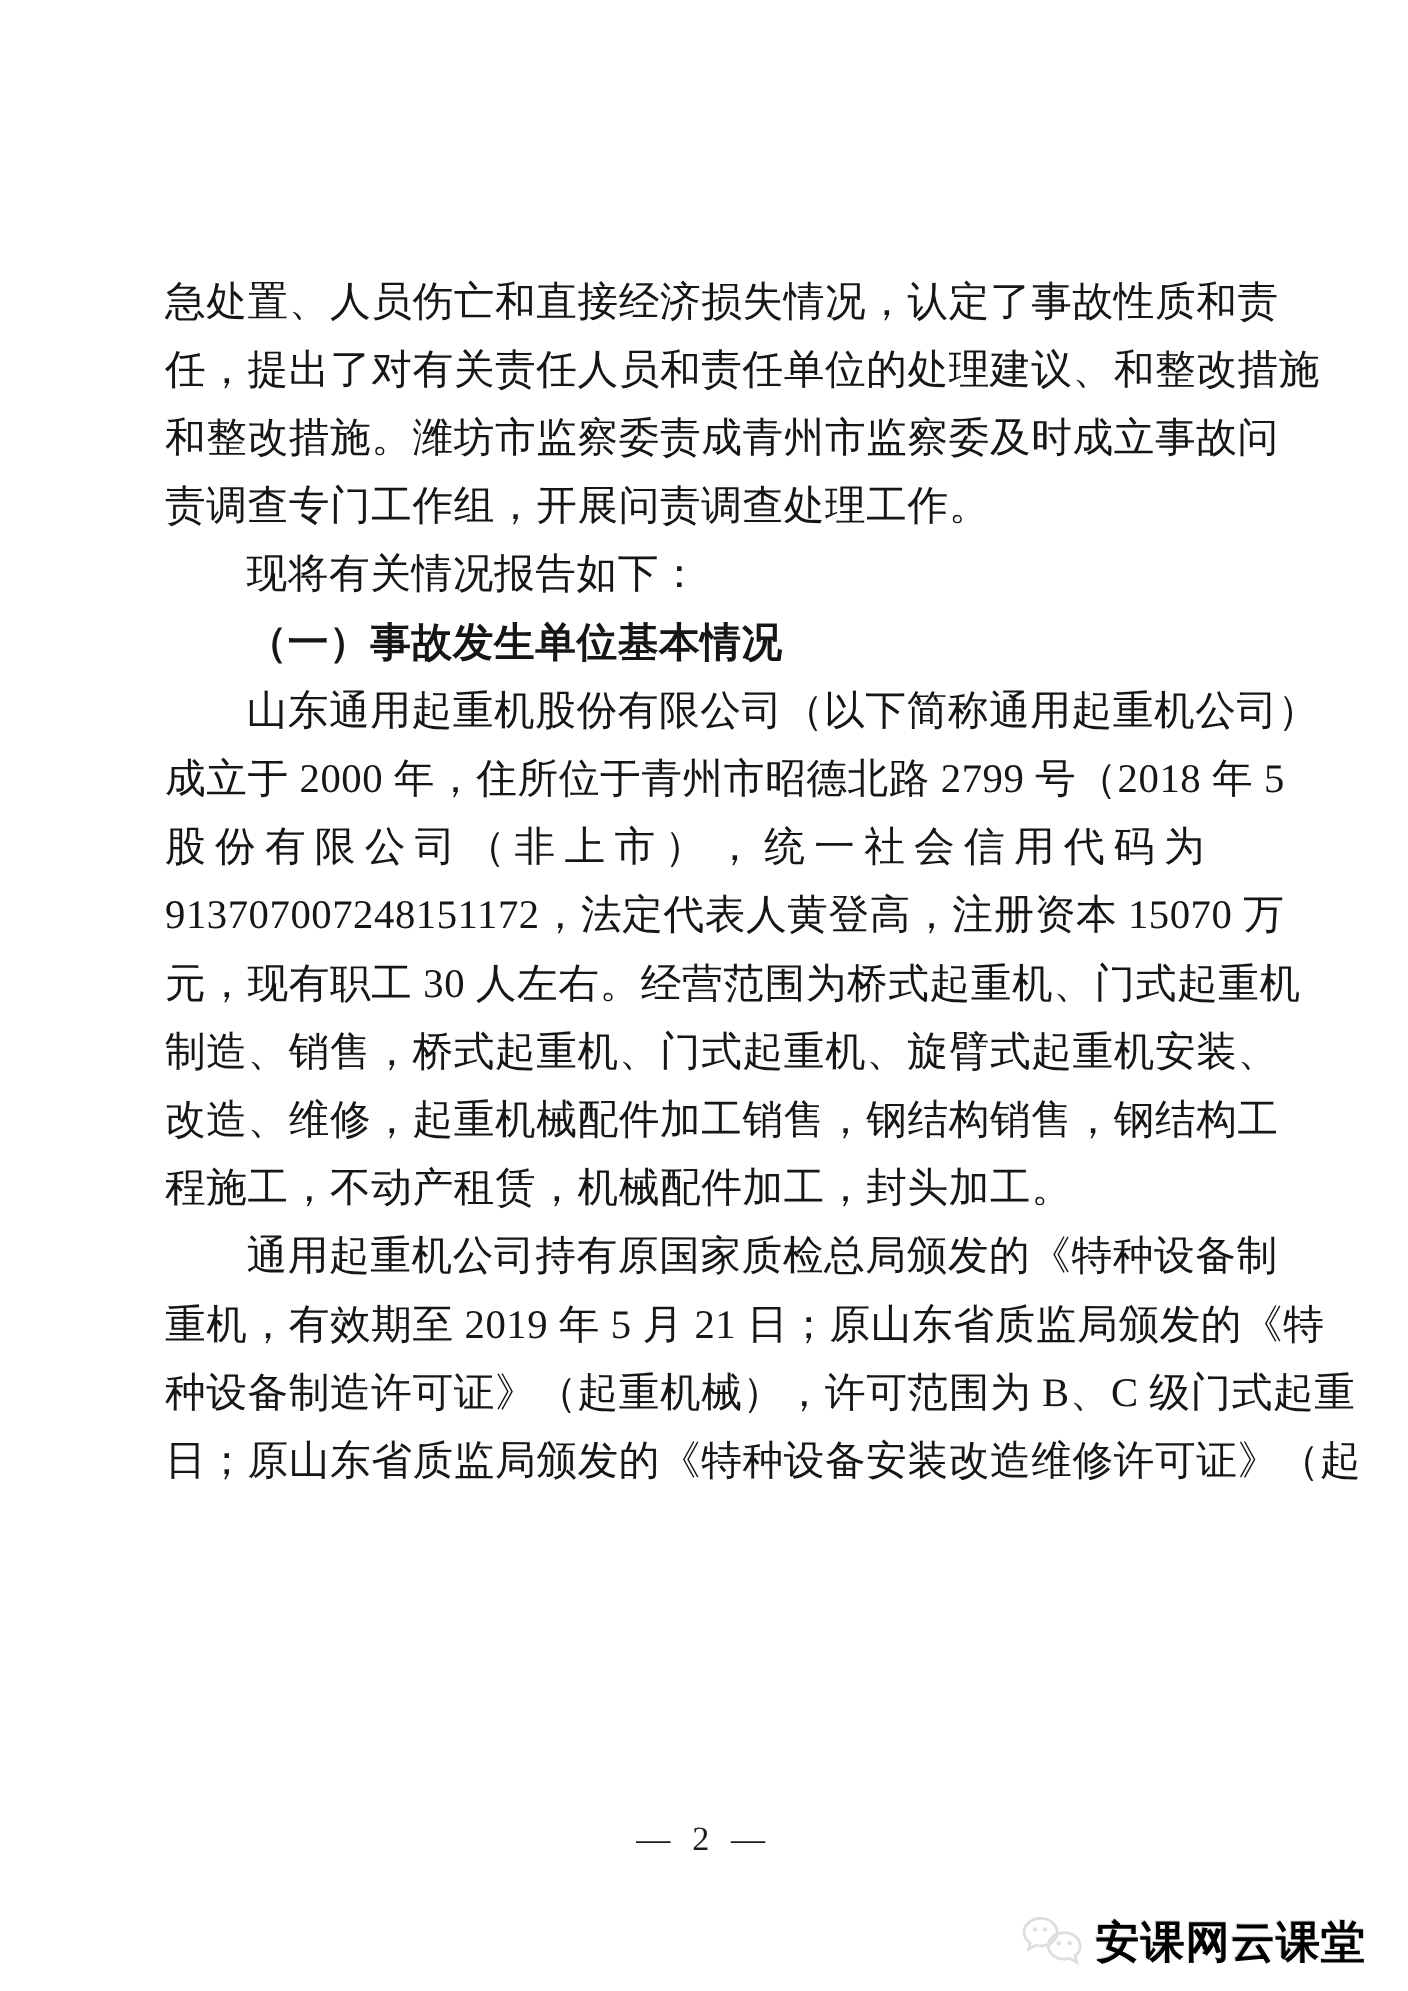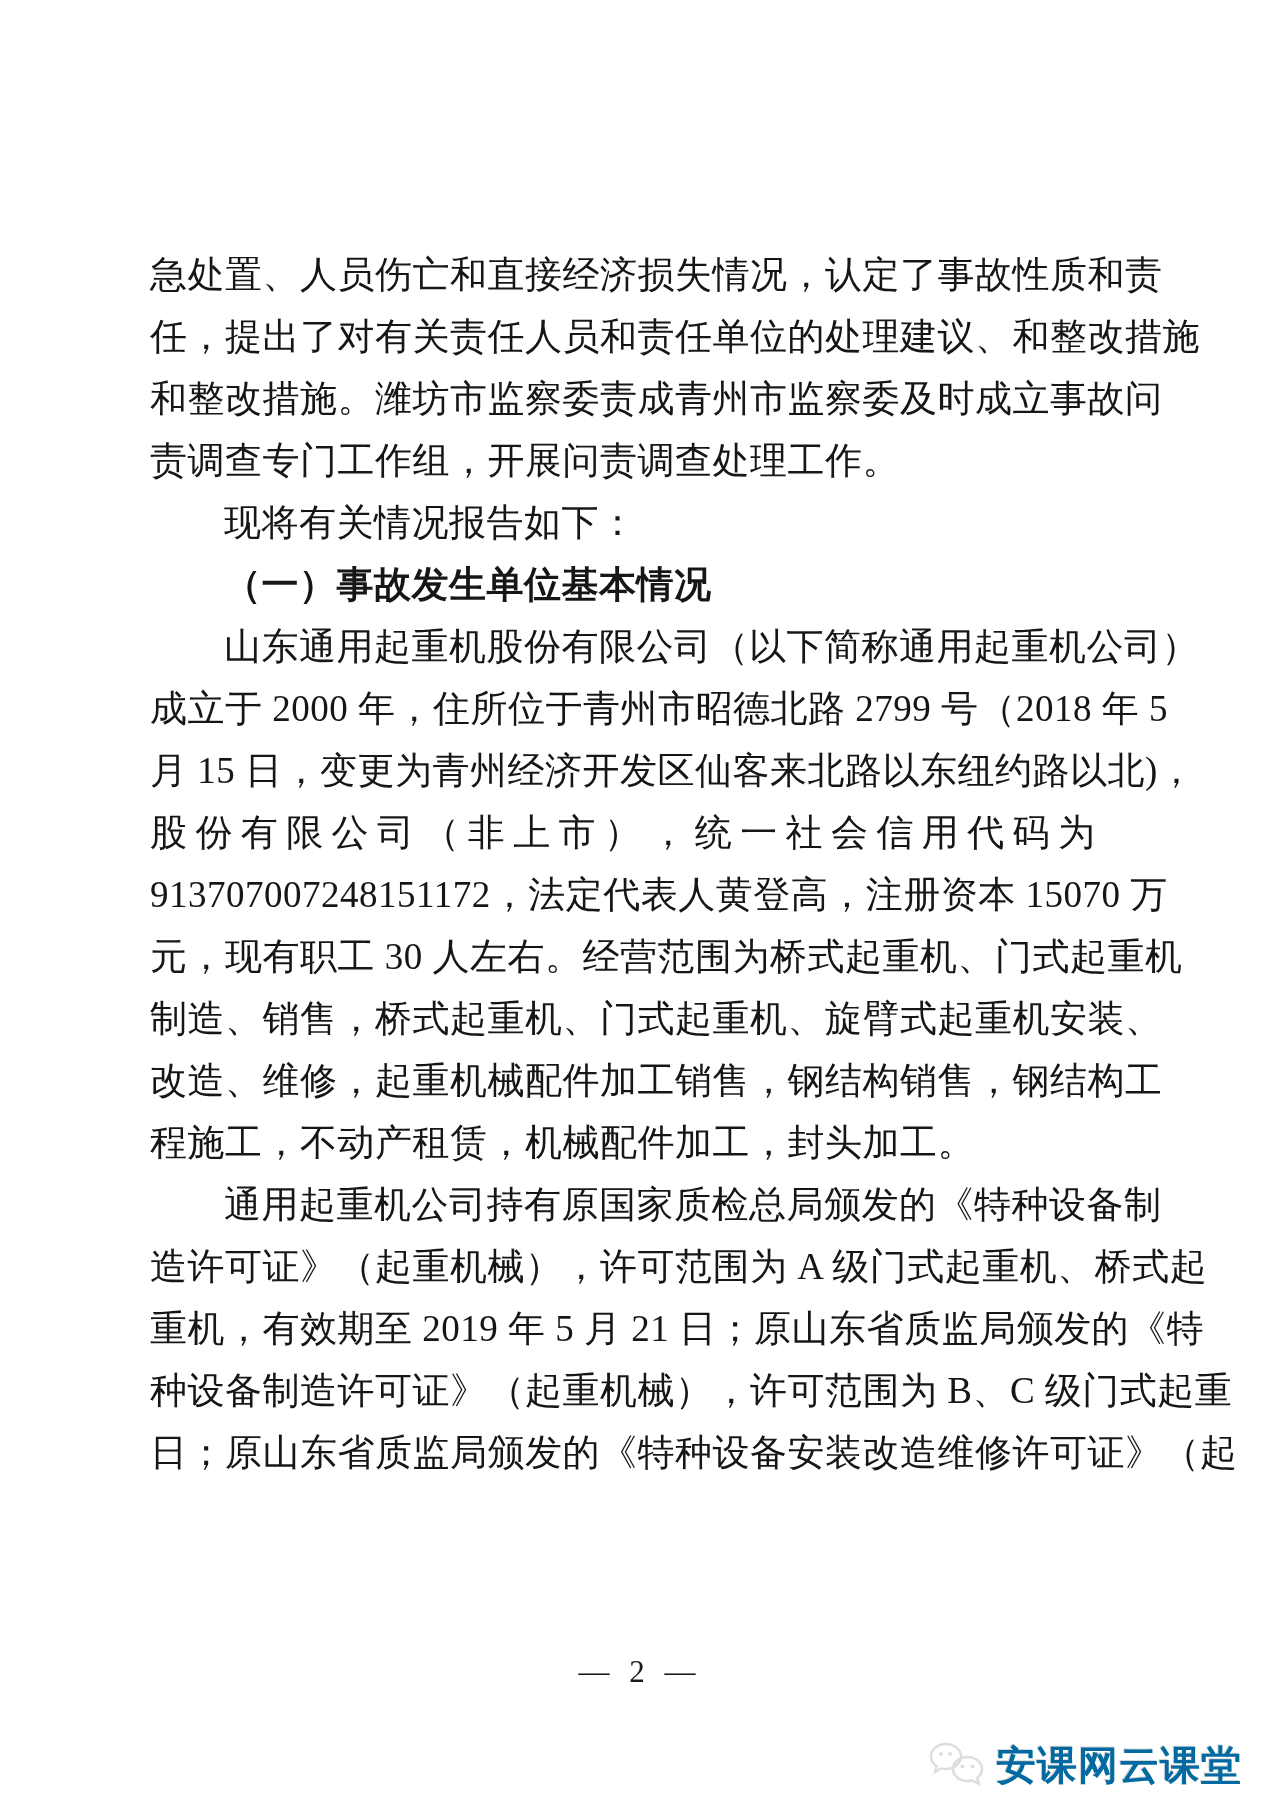--- a/index.html
+++ b/index.html
@@ -54,21 +54,21 @@
     right: 38px;
     top: 1726px;
     display: flex;
     align-items: center;
     gap: 10px;
   }
   .watermark-text {
     font-size: 40px;
     font-weight: bold;
     letter-spacing: 1px;
-    color: #0369a1;
+    color: #000000;
     text-shadow: 1px 1px 0 #ffffff, -1px -1px 0 #d6d6d6;
     font-family: "Liberation Serif", "DejaVu Serif", serif;
   }
   .bubble-icon {
     display: block;
   }
 </style>
 </head>
 <body>
 
@@ -76,29 +76,27 @@
 
   <div class="content">
       <div class="line">急处置、人员伤亡和直接经济损失情况，认定了事故性质和责</div>
       <div class="line">任，提出了对有关责任人员和责任单位的处理建议、和整改措施</div>
       <div class="line">和整改措施。潍坊市监察委责成青州市监察委及时成立事故问</div>
       <div class="line">责调查专门工作组，开展问责调查处理工作。</div>
       <div class="line indent">现将有关情况报告如下：</div>
       <div class="line bold indent">（一）事故发生单位基本情况</div>
       <div class="line indent">山东通用起重机股份有限公司（以下简称通用起重机公司）</div>
       <div class="line">成立于 2000 年，住所位于青州市昭德北路 2799 号（2018 年 5</div>
-      <div class="line">月 15 日，变更为青州经济开发区仙客来北路以东纽约路以北)，</div>
       <div class="line justify">股份有限公司（非上市），统一社会信用代码为</div>
       <div class="line">913707007248151172，法定代表人黄登高，注册资本 15070 万</div>
       <div class="line">元，现有职工 30 人左右。经营范围为桥式起重机、门式起重机</div>
       <div class="line">制造、销售，桥式起重机、门式起重机、旋臂式起重机安装、</div>
       <div class="line">改造、维修，起重机械配件加工销售，钢结构销售，钢结构工</div>
       <div class="line">程施工，不动产租赁，机械配件加工，封头加工。</div>
       <div class="line indent">通用起重机公司持有原国家质检总局颁发的《特种设备制</div>
-      <div class="line">造许可证》（起重机械），许可范围为 A 级门式起重机、桥式起</div>
       <div class="line">重机，有效期至 2019 年 5 月 21 日；原山东省质监局颁发的《特</div>
       <div class="line">种设备制造许可证》（起重机械），许可范围为 B、C 级门式起重</div>
       <div class="line">日；原山东省质监局颁发的《特种设备安装改造维修许可证》（起</div>
     </div>
 
   <div class="page-number">— 2 —</div>
 
   <div class="watermark">
     <span>
       <svg class="bubble-icon" width="58" height="50" viewBox="0 0 58 50">

